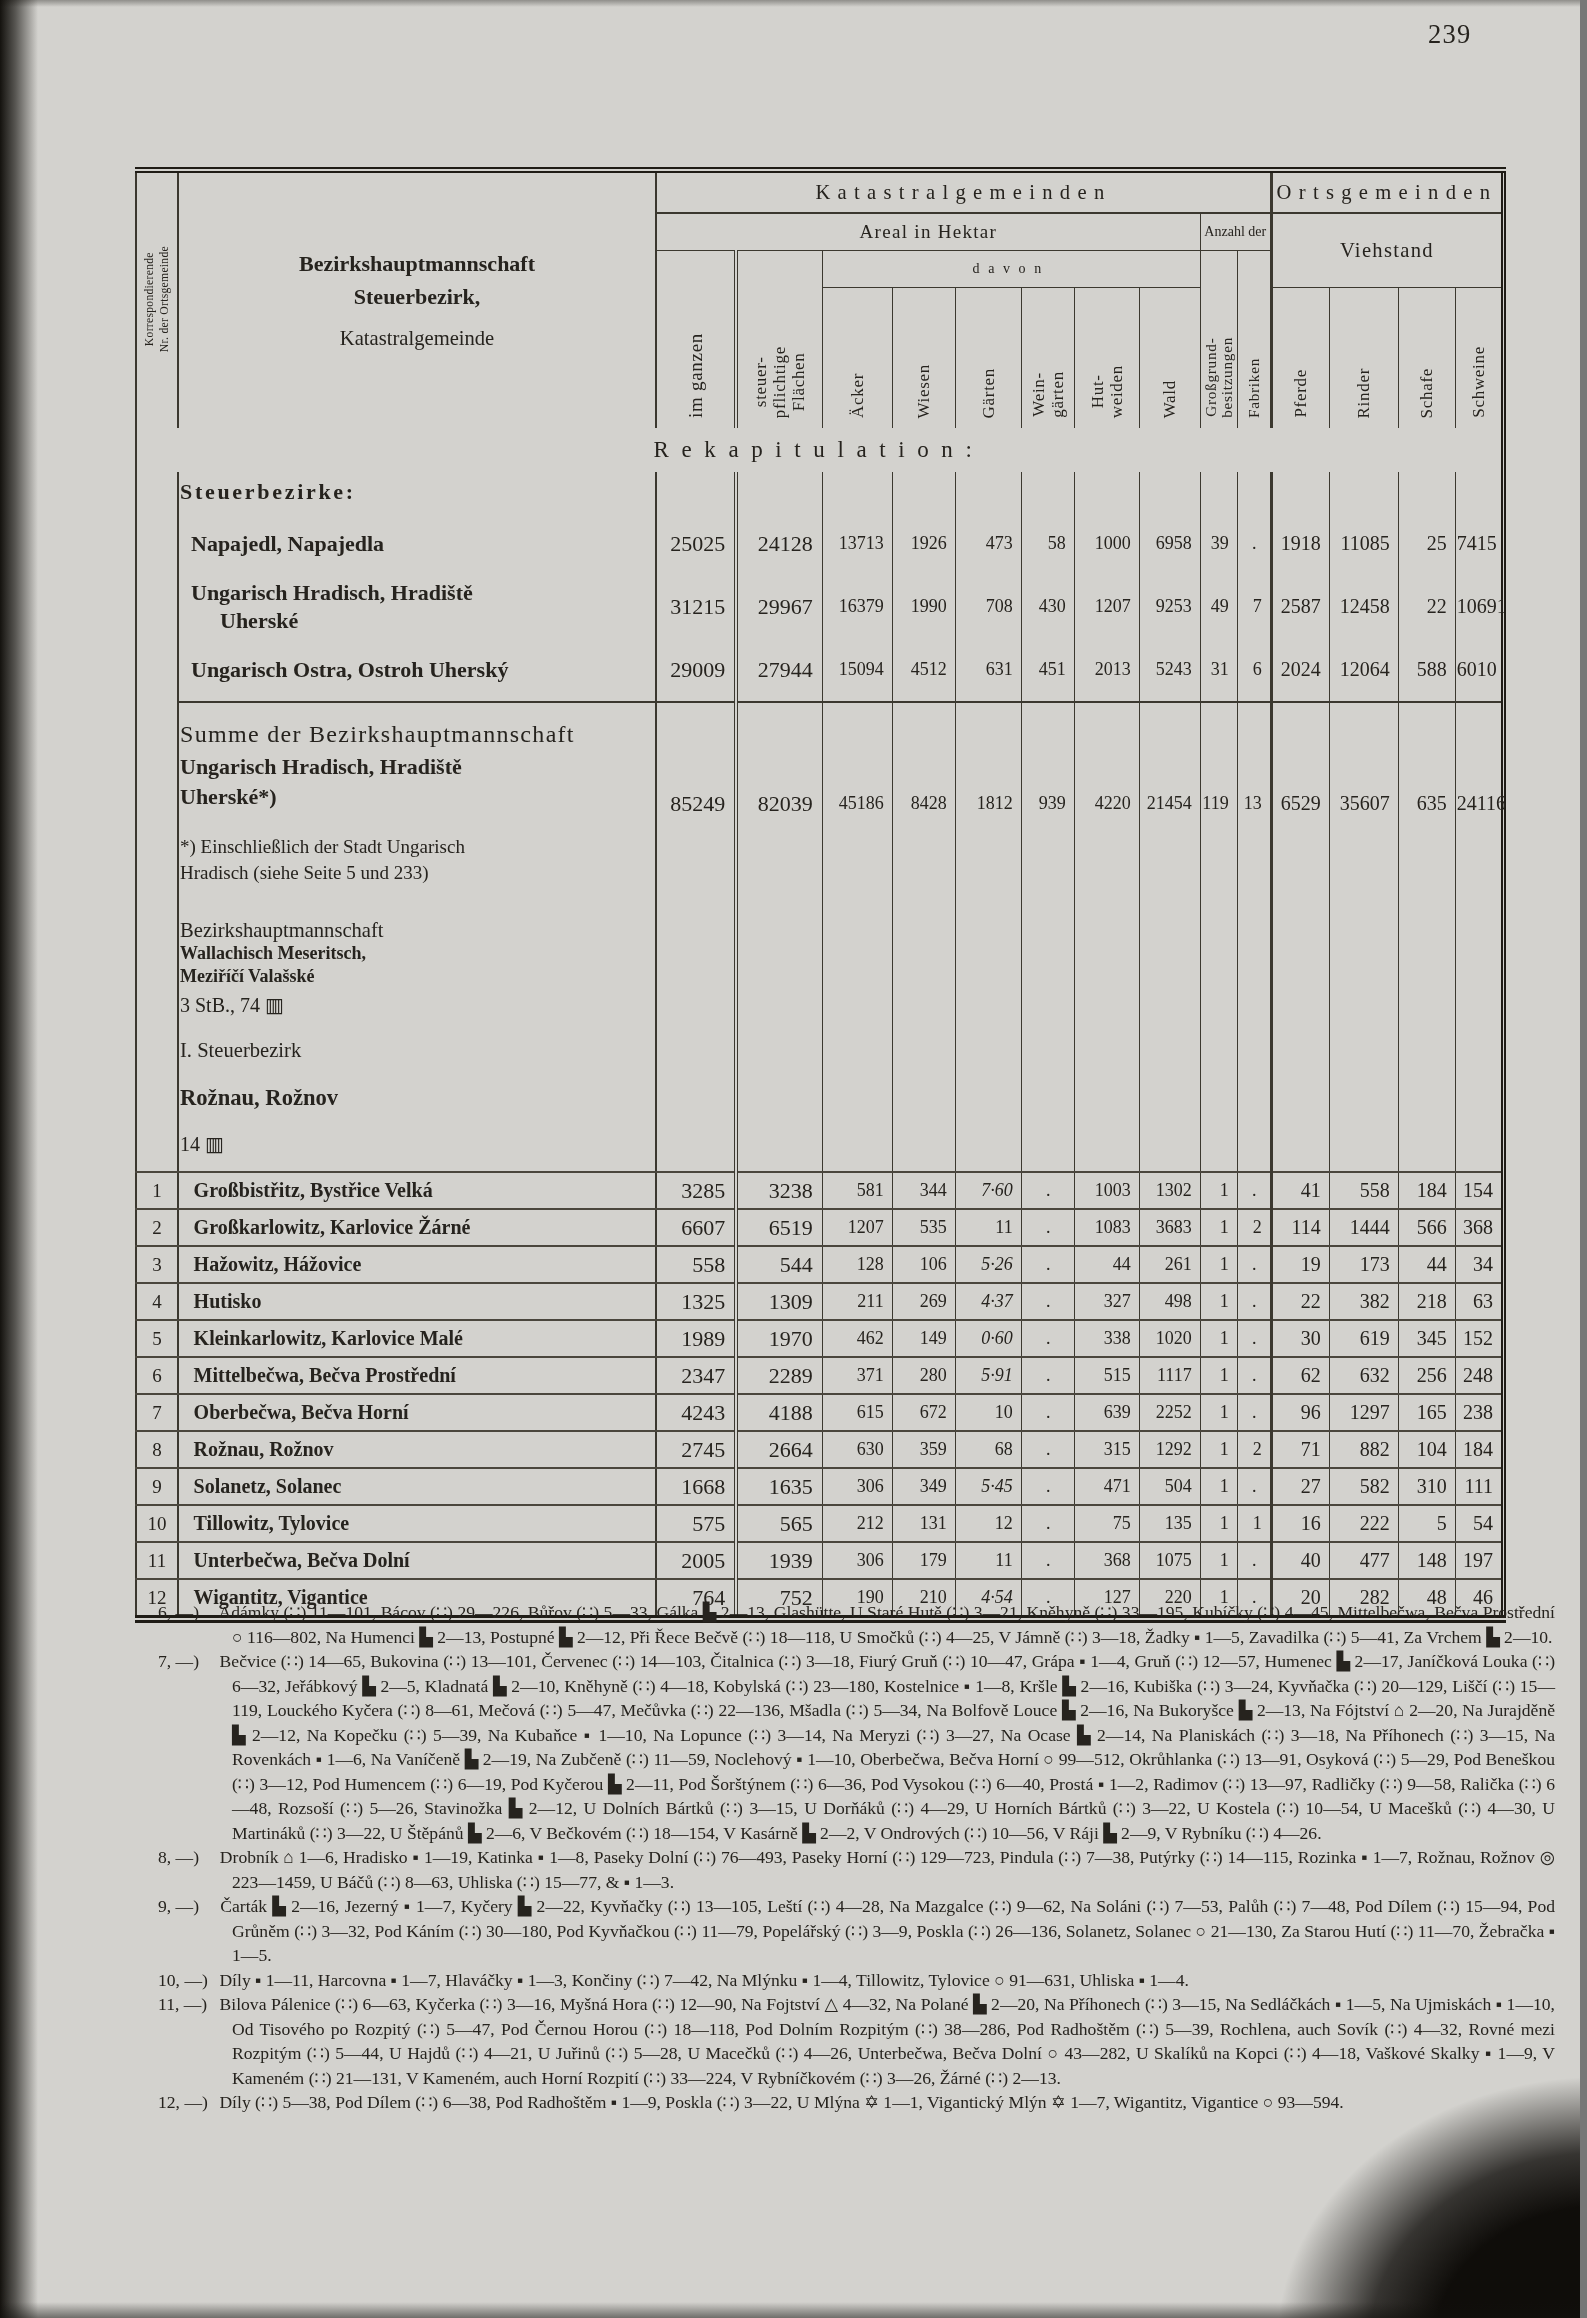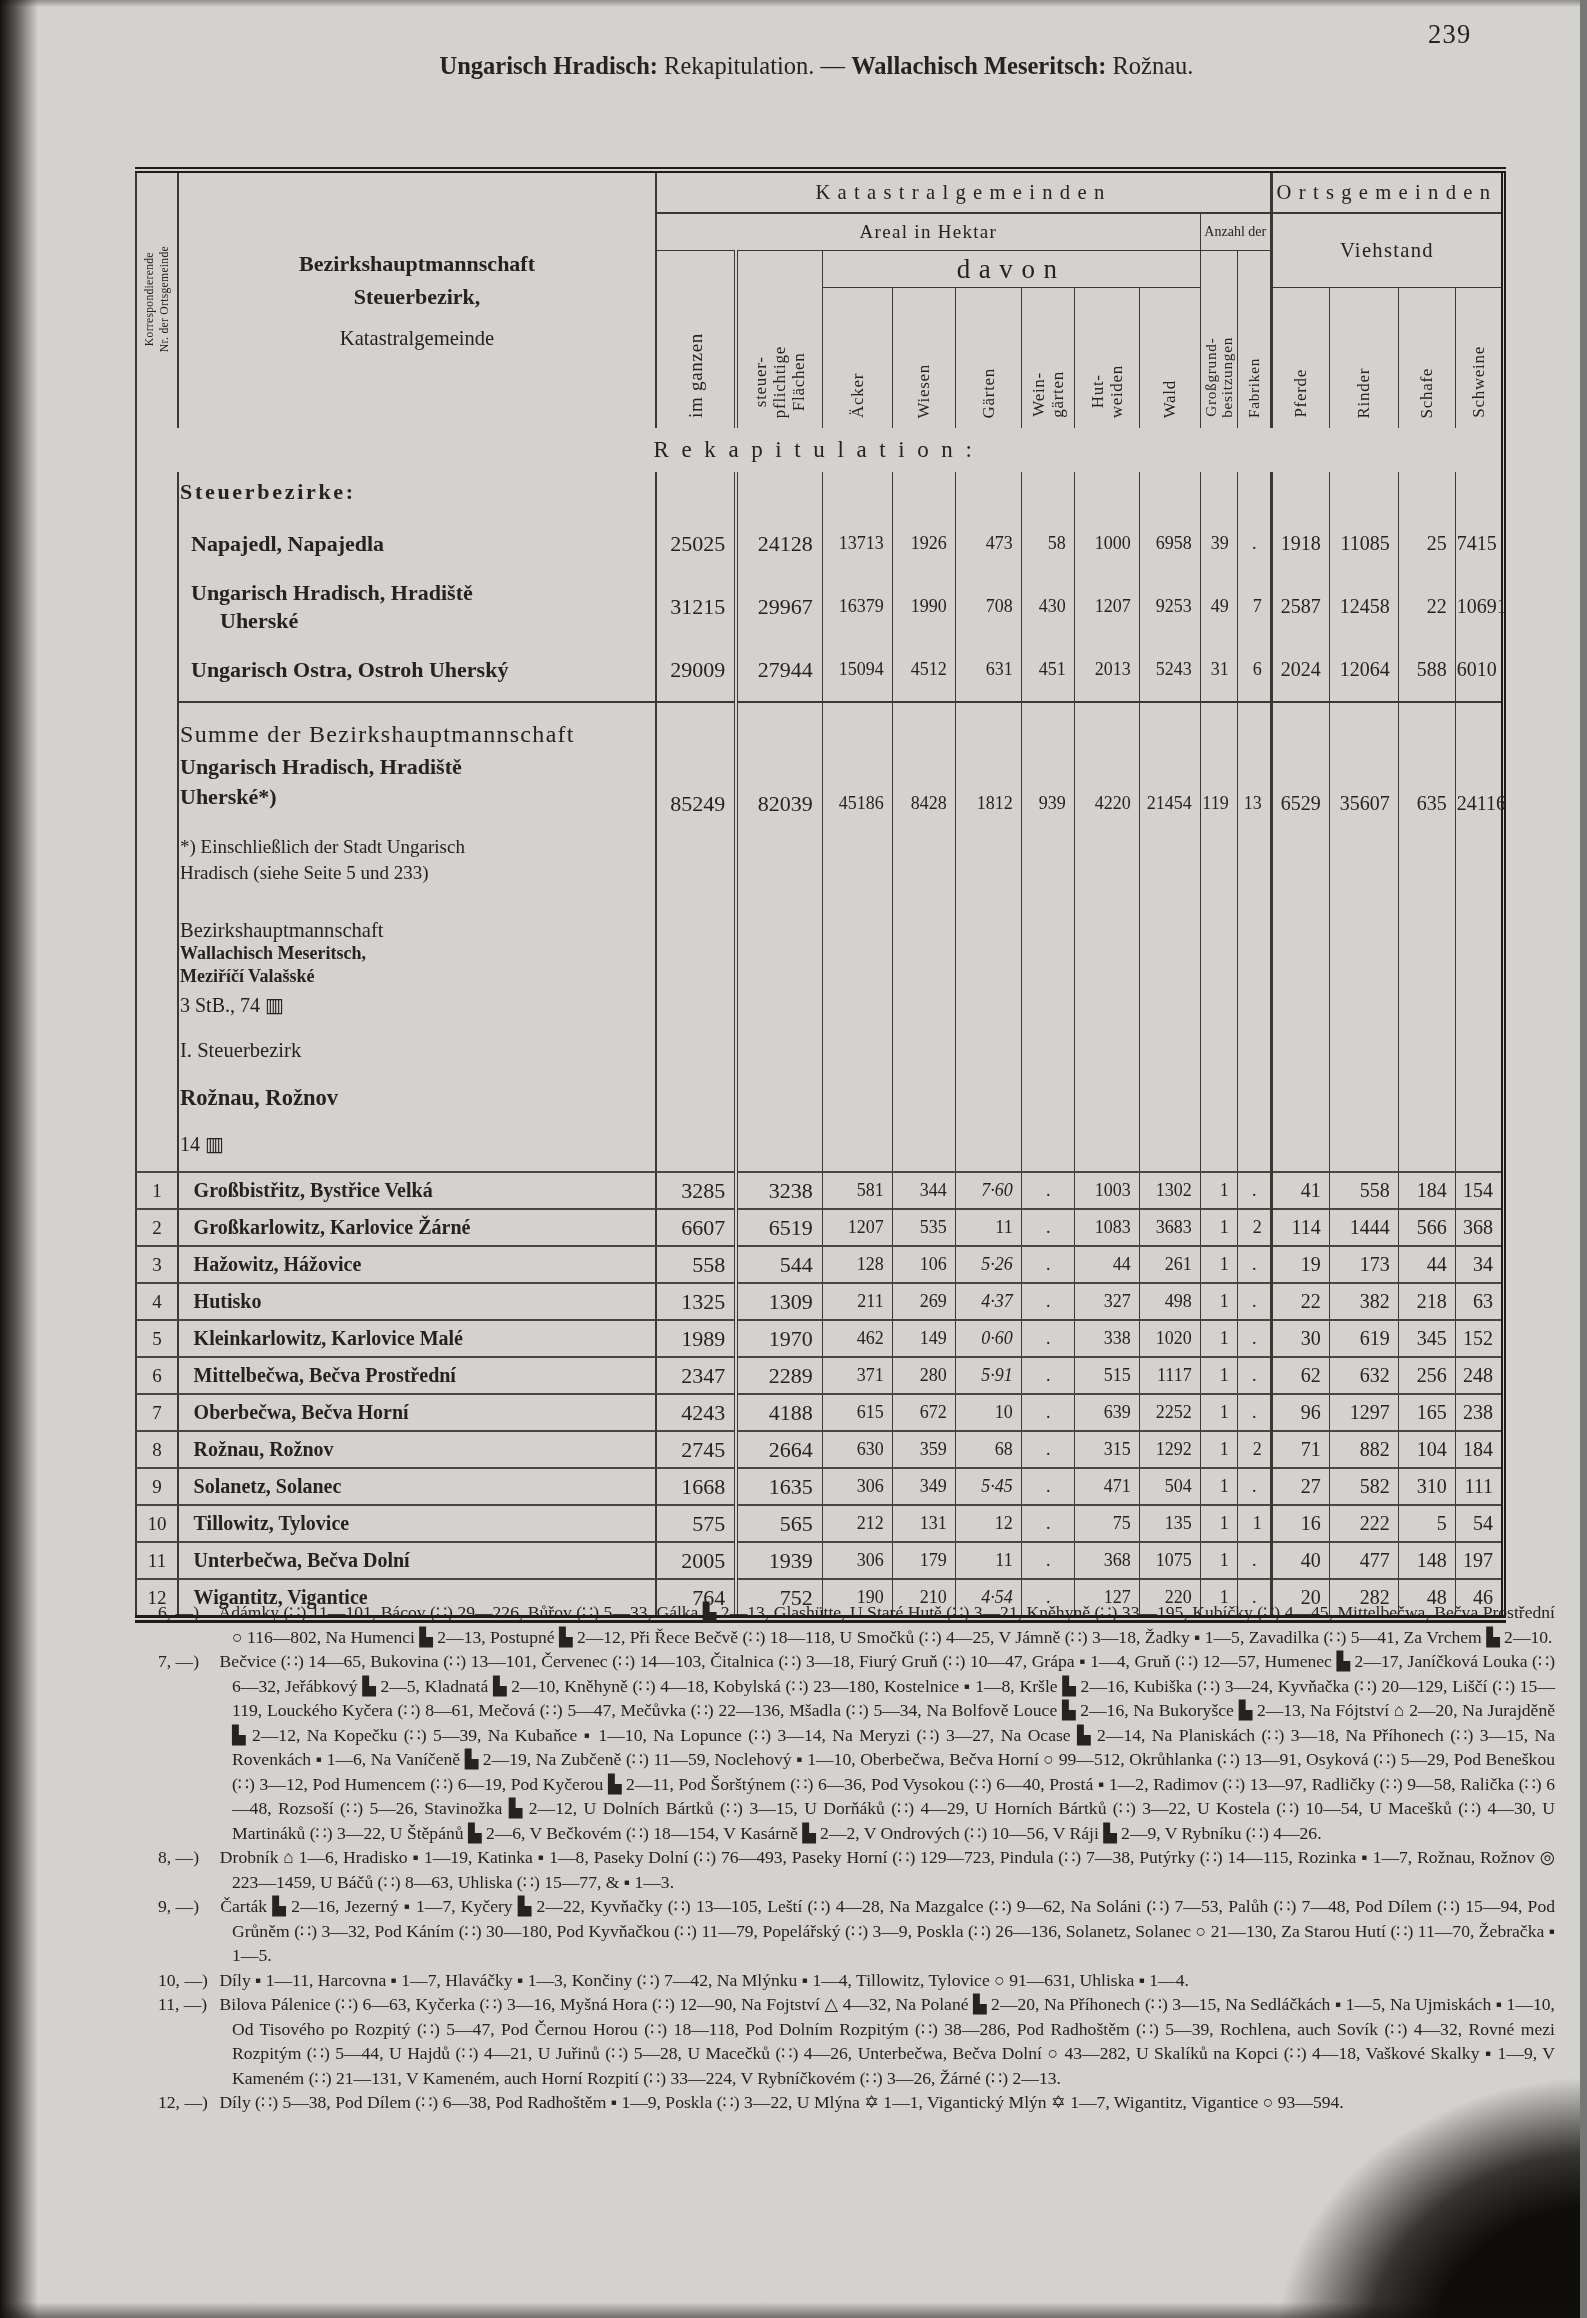--- a/index.html
+++ b/index.html
@@ -36,21 +36,21 @@
   tr.h2 th{height:34px}
   tr.h3 th{height:34px}
   tr.h4 th{height:131px}
   .bl2{border-left:1.3px solid var(--ln)} .bl3{border-left:2px solid var(--ln)}
   .bl4{border-left:2.7px solid var(--ln)} .bl5{border-left:3.3px solid var(--ln)}
   .bld{border-left:4px double var(--ln)}
   .th-group{font-size:20.6px;letter-spacing:7.3px;border-bottom:2px solid var(--ln);}
   .th-areal{font-size:19px;letter-spacing:1.3px;border-bottom:1.3px solid var(--ln);}
   .th-anzahl{font-size:14px;border-bottom:1.3px solid var(--ln);}
   .th-vieh{font-size:20.6px;letter-spacing:1.3px;border-bottom:1.3px solid var(--ln);vertical-align:middle;}
-  .th-davon{font-size:27px;letter-spacing:8.6px;border-bottom:1.3px solid var(--ln);}
+  .th-davon{font-size:14px;letter-spacing:8.6px;border-bottom:1.3px solid var(--ln);}
   .th-name{vertical-align:middle;}
   .th-name .lt{font-size:22px;font-weight:bold;margin:6.6px 0;}
   .th-name .lt3{font-size:20.6px;font-weight:normal;margin-top:17px;}
   th.rot-cell{vertical-align:bottom;padding-bottom:8px;}
   .rot{display:inline-block;writing-mode:vertical-rl;transform:rotate(180deg);
        white-space:pre-line;font-size:17px;line-height:1.12;letter-spacing:0.7px;}
   .rot-big{font-size:19px;} .rot-sm{font-size:15.3px;line-height:1.05;}
   th.corr-cell{vertical-align:middle;}
   .rot-corr{font-size:11.6px;line-height:1.3;letter-spacing:0.3px;}
 
@@ -99,26 +99,20 @@
 </style>
 </head>
 <body>
 
 <div class="page">
   <div class="binding-left"></div>
   <div class="edge-top"></div>
 
   <div class="page-number">239</div>
 
-  <div class="doc-title">
-    <span class="b">Ungarisch Hradisch:</span>
-    <span>Rekapitulation. —</span>
-    <span class="b">Wallachisch Meseritsch:</span>
-    <span>Rožnau.</span>
-  </div>
 
   <table class="main">
     <colgroup>
       <col class="c-nr">
         <col class="c-name">
       <col class="c0">
         <col class="c1">
         <col class="c2">
         <col class="c3">
         <col class="c4">

